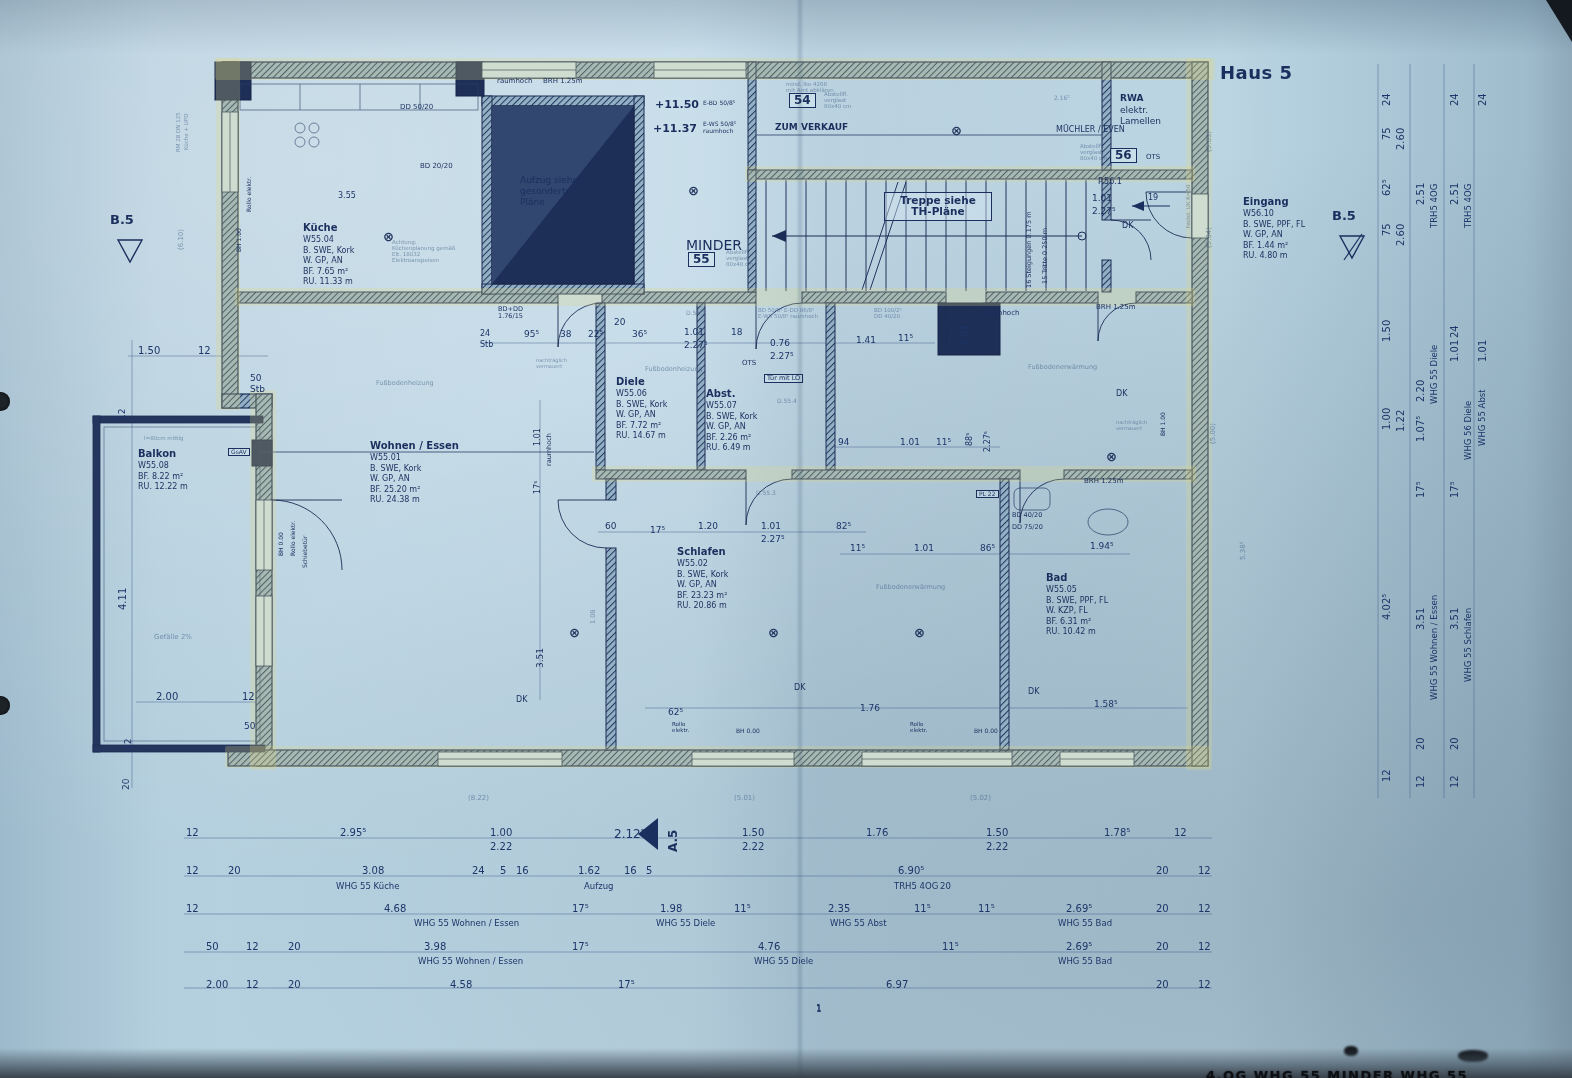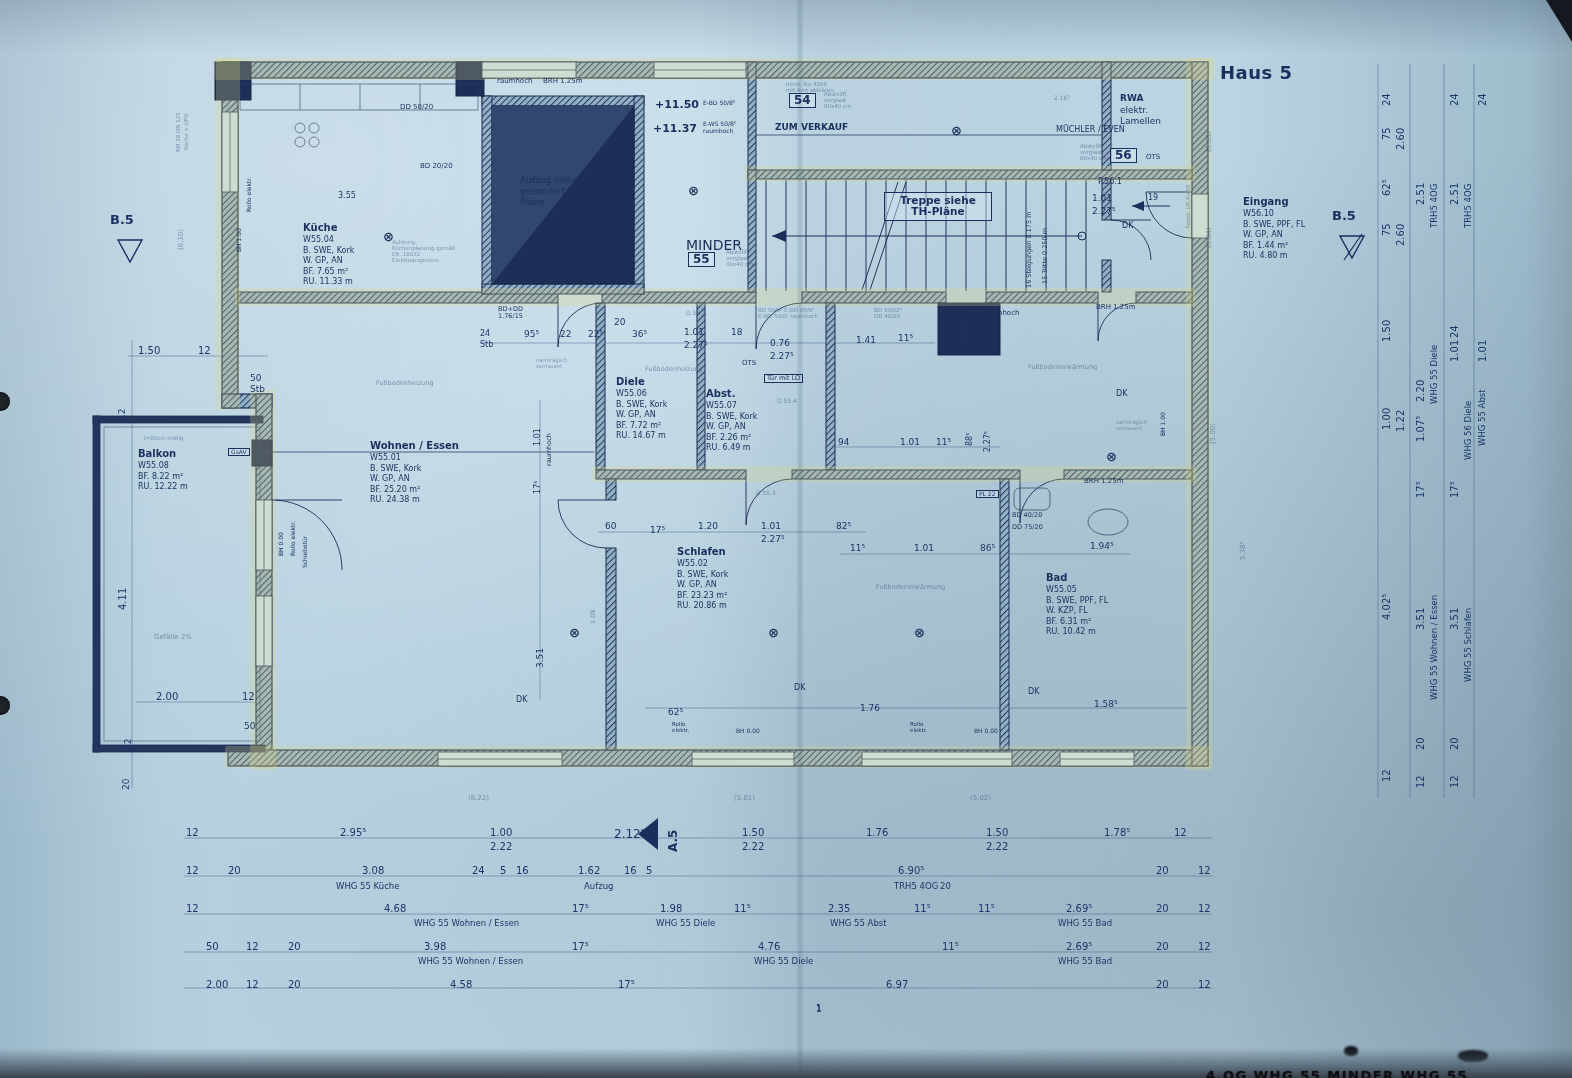--- a/index.html
+++ b/index.html
@@ -307,21 +307,21 @@
       <div class="lbl ann faint" style="left: 1210px; top: 444px; font-size: 7px; transform: rotate(-90deg);">(5.00)</div>
       <div class="lbl ann faint" style="left: 178px; top: 250px; font-size: 7px; transform: rotate(-90deg);">(6.10)</div>
       <div class="lbl ann faint" style="left: 468px; top: 795px; font-size: 7px;">(8.22)</div>
       <div class="lbl ann faint" style="left: 734px; top: 795px; font-size: 7px;">(5.01)</div>
       <div class="lbl ann faint" style="left: 970px; top: 795px; font-size: 7px;">(5.02)</div>
       <div class="lbl ann faint" style="left: 1240px; top: 560px; font-size: 7px; transform: rotate(-90deg);">5.38⁵</div>
       <div class="lbl dim" style="left: 338px; top: 192px; font-size: 8px;">3.55</div>
       <div class="lbl dim" style="left: 480px; top: 330px; font-size: 8px;">24</div>
       <div class="lbl dim" style="left: 480px; top: 341px; font-size: 8px;">Stb</div>
       <div class="lbl dim" style="left: 524px; top: 330px; font-size: 9px;">95⁵</div>
-      <div class="lbl dim" style="left: 560px; top: 330px; font-size: 9px;">22</div>
+      <div class="lbl dim" style="left: 560px; top: 330px; font-size: 9px;">38</div>
       <div class="lbl dim" style="left: 588px; top: 330px; font-size: 9px;">22⁵</div>
       <div class="lbl dim" style="left: 614px; top: 318px; font-size: 9px;">20</div>
       <div class="lbl dim" style="left: 632px; top: 330px; font-size: 9px;">36⁵</div>
       <div class="lbl dim" style="left: 684px; top: 328px; font-size: 9px;">1.01</div>
       <div class="lbl dim" style="left: 684px; top: 341px; font-size: 9px;">2.27⁵</div>
       <div class="lbl dim" style="left: 731px; top: 328px; font-size: 9px;">18</div>
       <div class="lbl dim" style="left: 770px; top: 339px; font-size: 9px;">0.76</div>
       <div class="lbl dim" style="left: 770px; top: 352px; font-size: 9px;">2.27⁵</div>
       <div class="lbl dim" style="left: 856px; top: 336px; font-size: 9px;">1.41</div>
       <div class="lbl dim" style="left: 898px; top: 334px; font-size: 9px;">11⁵</div>

